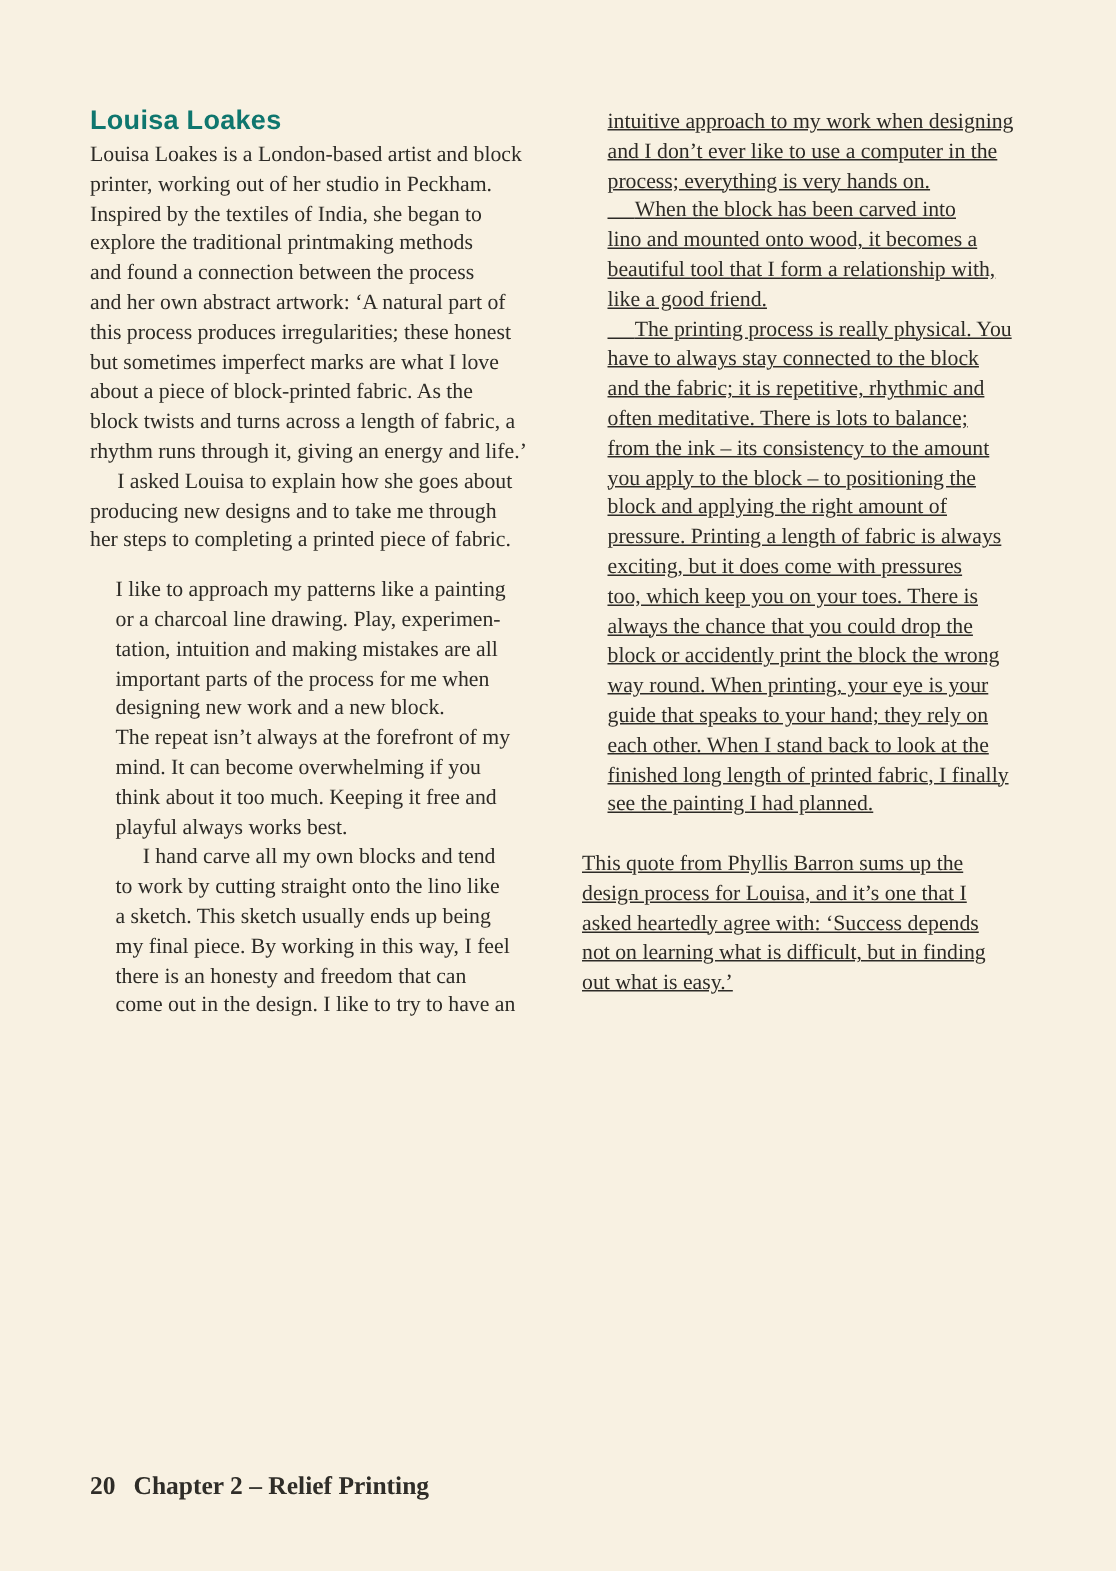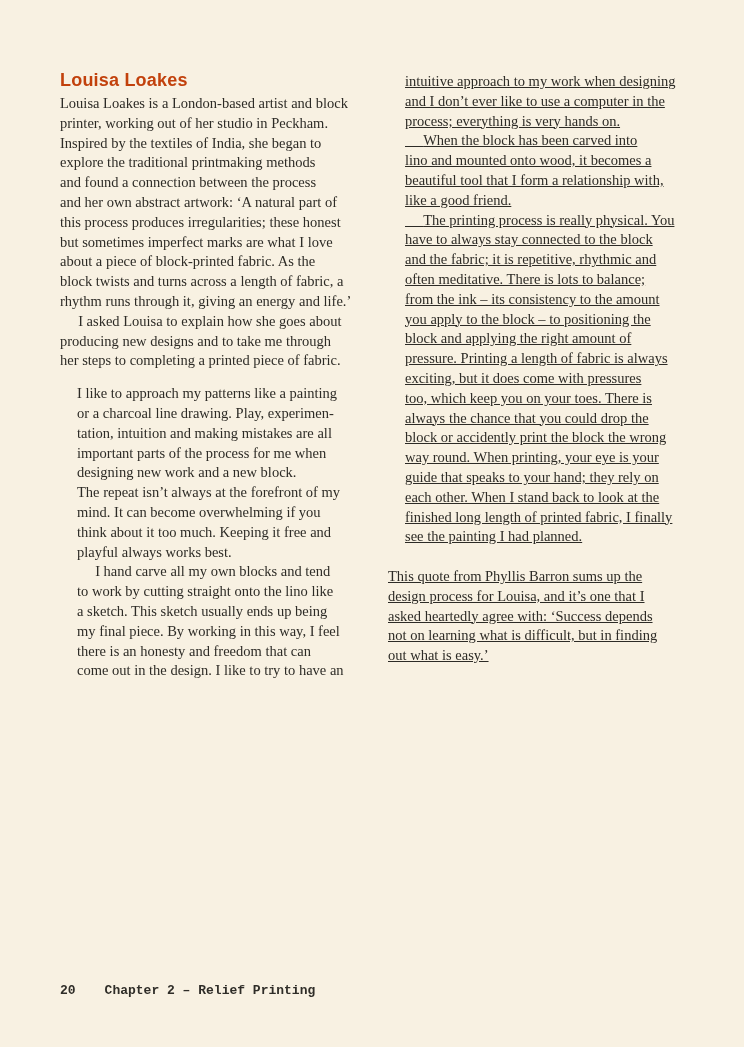--- a/index.html
+++ b/index.html
@@ -24,52 +24,52 @@
     line-height: 19.8px;
   }
   .col-left  { left: 60px; }
   .col-right { left: 388px; padding-top: 2px; text-decoration: underline; }
   .heading {
     font-family: "Liberation Sans", sans-serif;
     font-weight: bold;
     font-size: 18px;
     line-height: 21px;
     letter-spacing: 0.2px;
-    color: #c2410c;
+    color: #0f766e;
     margin: 0 0 3px 0;
   }
   .para {
     margin: 0;
     white-space: pre-wrap;
   }
   .quote-block {
     margin-left: 17px;
   }
   .quote-block.spaced {
     margin-top: 13px;
   }
   .closing {
     margin-top: 19.8px;
   }
   .footer {
     position: absolute;
     left: 60px;
     top: 984px;
-    font-family: Liberation Mono, monospace;
-    font-size: 13px;
+    font-family: Liberation Serif, serif;
+    font-size: 17px;
     line-height: 14px;
     color: #2f2d28;
     display: flex;
     align-items: baseline;
   }
   .footer .num {
     font-weight: bold;
   }
   .footer .chapter {
-    margin-left: 29px;
+    margin-left: 12px;
     font-weight: 600;
   }
 </style>
 </head>
 <body>
 
 <div class="page">
 
   <div class="col col-left">
     <h2 class="heading">Louisa Loakes</h2>

